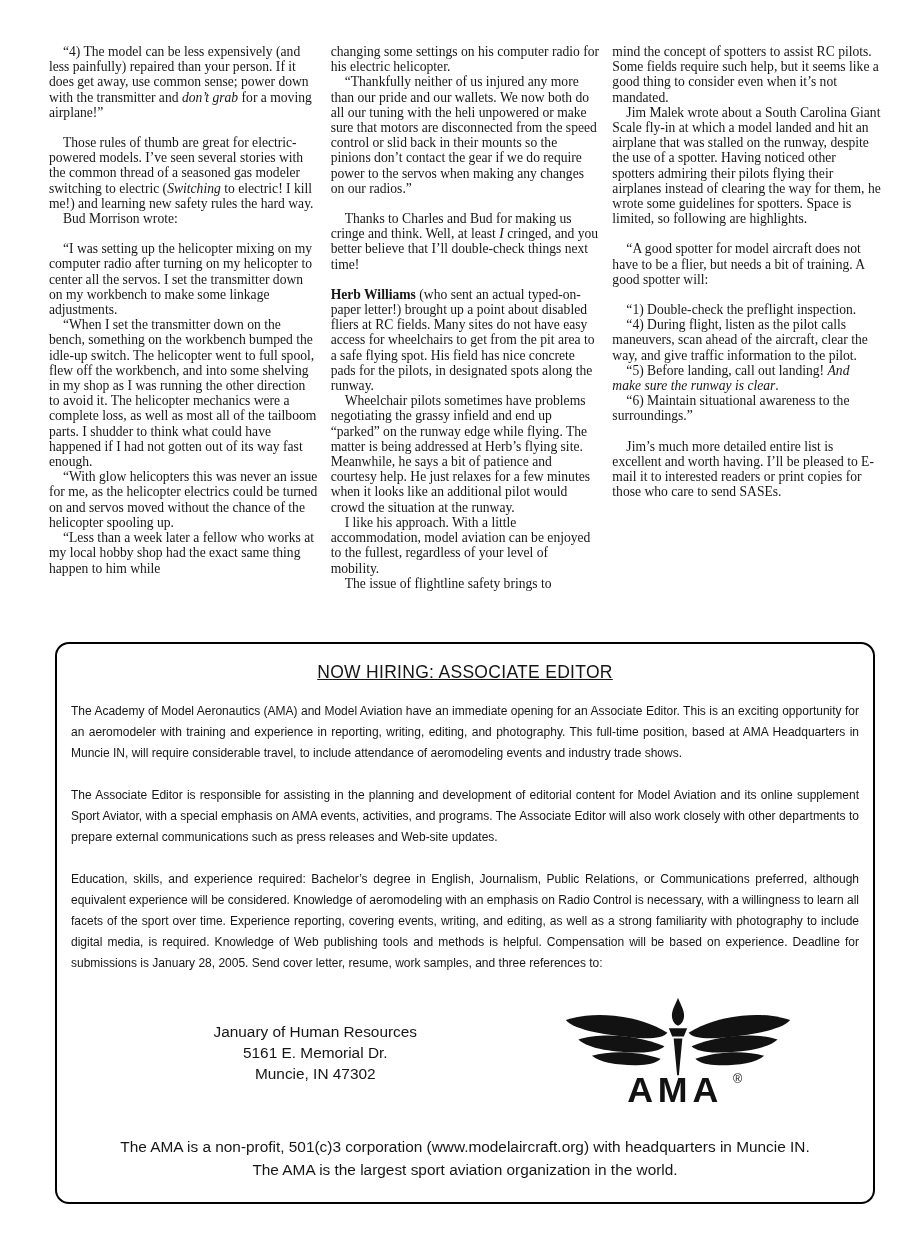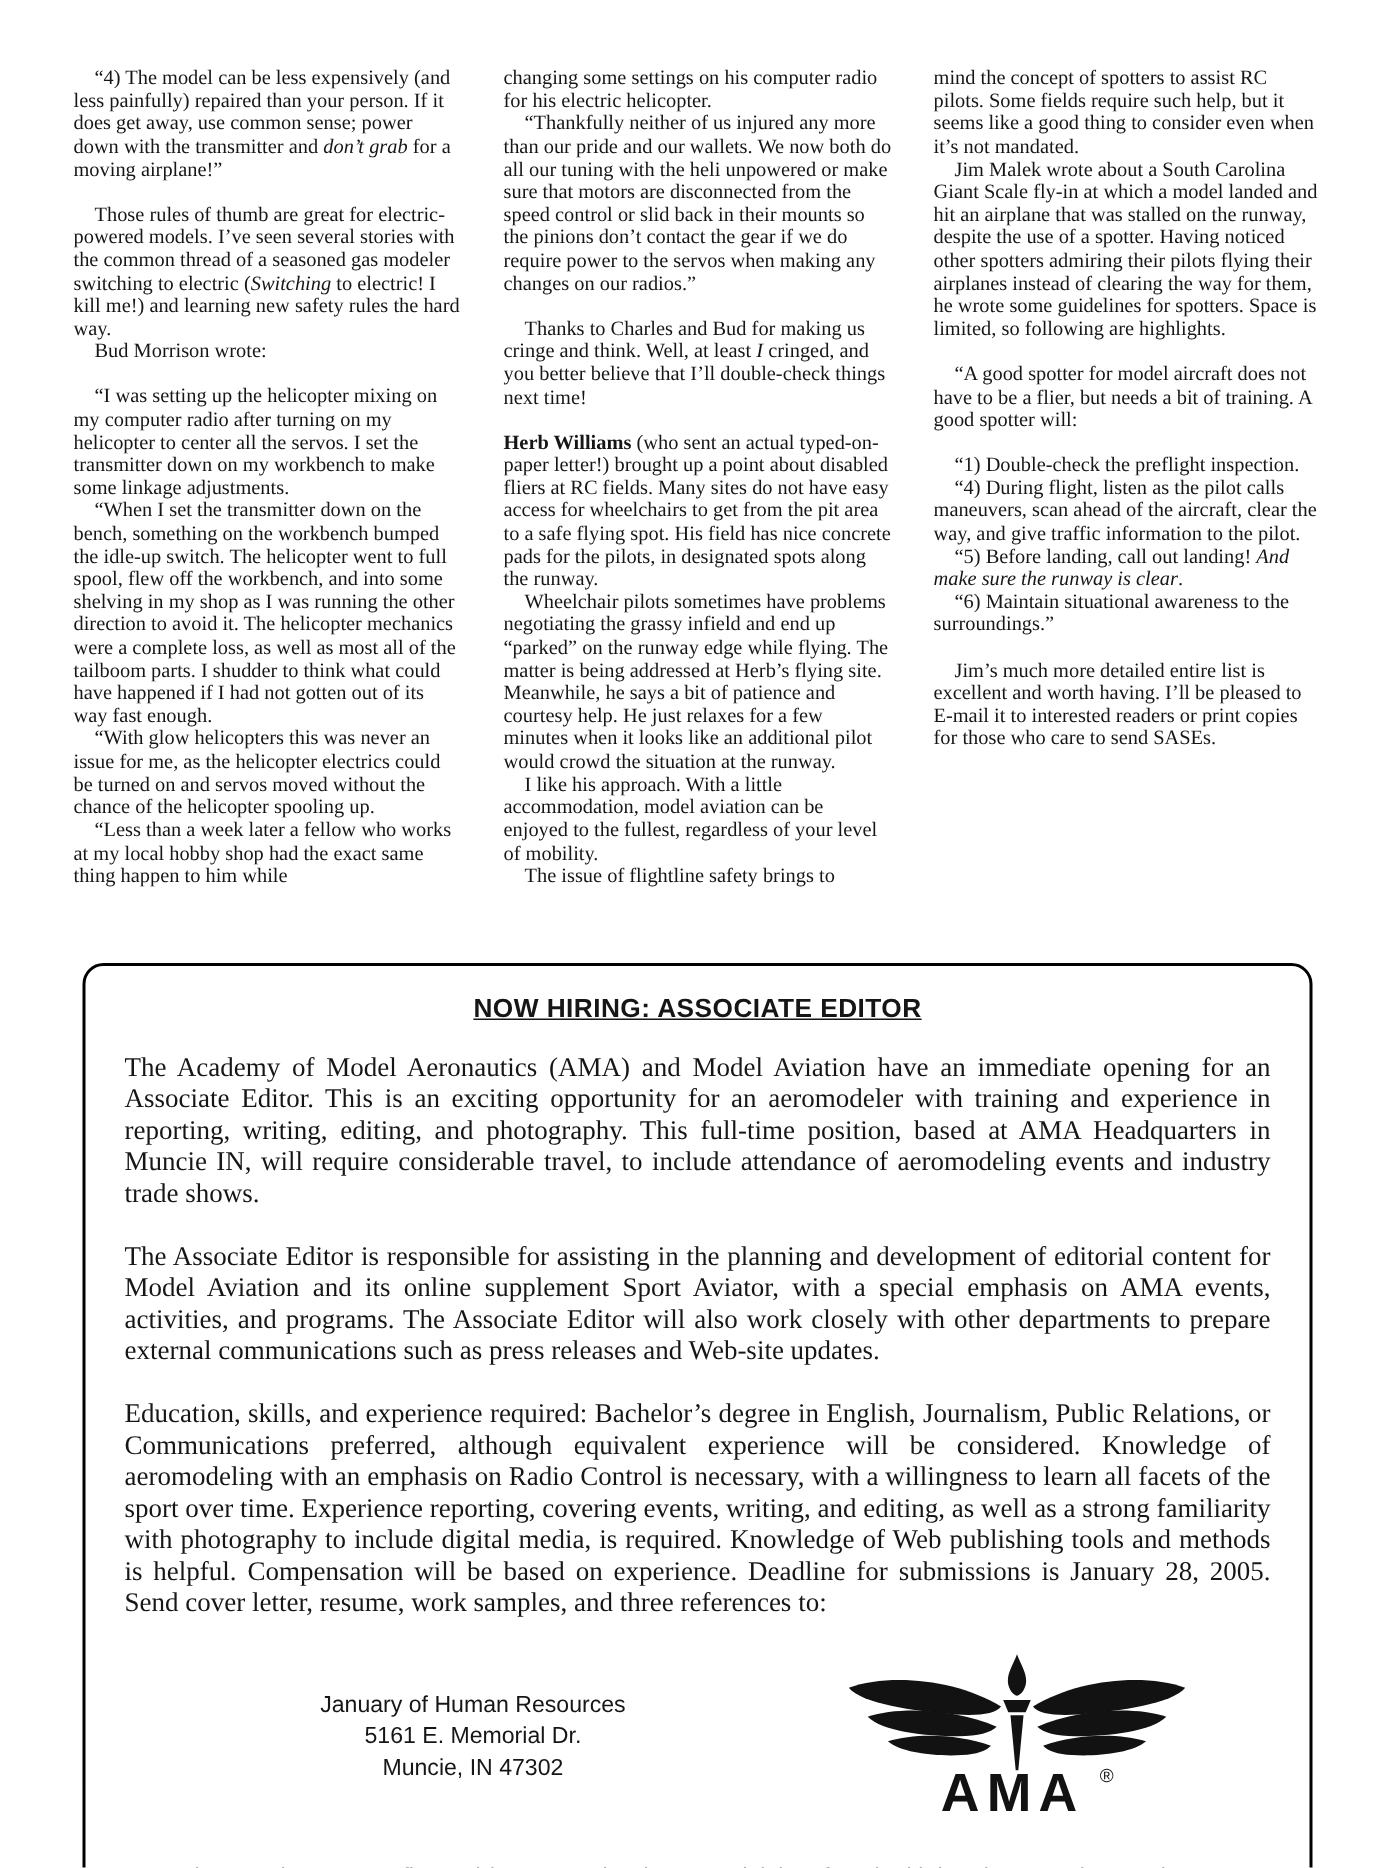--- a/index.html
+++ b/index.html
@@ -1,32 +1,32 @@
 <!DOCTYPE html>
 <html><head>
 <meta charset="utf-8">
 <style>
   html,body{margin:0;padding:0;background:#fff;color:#161616;}
   body{width:916px;height:1245px;font-family:"Liberation Serif",serif;overflow:hidden;}
   .page{padding:44px 35px 0 49px;}
 
   
-  .columns{display:flex;gap:28px;min-height:572px;align-items:flex-start;}
+  .columns{display:flex;gap:13px;min-height:572px;align-items:flex-start;}
   .col{width:272px;font-size:13.6px;line-height:15.2px;text-align:left;}
   .col p{margin:0;}
   .col p.indent{text-indent:14px;}
   .col p.spaced{margin-top:15px;}
 
   
   .hire-box{margin:26px 6px 0 6px;border:2px solid #000;border-radius:14px;
             padding:12px 14px 14px 14px;font-family:"Liberation Sans",sans-serif;}
-  .hire-title{text-align:center;font-size:17.5px;font-weight:bold;
+  .hire-title{text-align:center;font-size:17.5px;font-weight:normal;
               text-decoration:underline;letter-spacing:.3px;margin:6px 0 4px 0;}
   .hire-body{margin-top:18px;}
-  .box-par{margin:12px;font-size:18px;line-height:21px;text-align:justify;font-family:Liberation Serif, serif;}
+  .box-par{margin:0;font-size:12px;line-height:21px;text-align:justify;}
   .box-par + .box-par{margin-top:21px;}
 
   .addr-row{display:flex;margin-top:20px;align-items:center;}
   .addr-block{width:62%;text-align:center;font-size:15.4px;line-height:21px;}
   .addr-block p{margin:0;}
   .logo-block{width:30%;display:flex;justify-content:center;}
   .ama-logo{width:234px;height:116px;}
   .ama-text{font-family:"Liberation Sans",sans-serif;font-weight:bold;}
 
   .box-footer{margin-top:26px;margin-bottom:8px;text-align:center;

